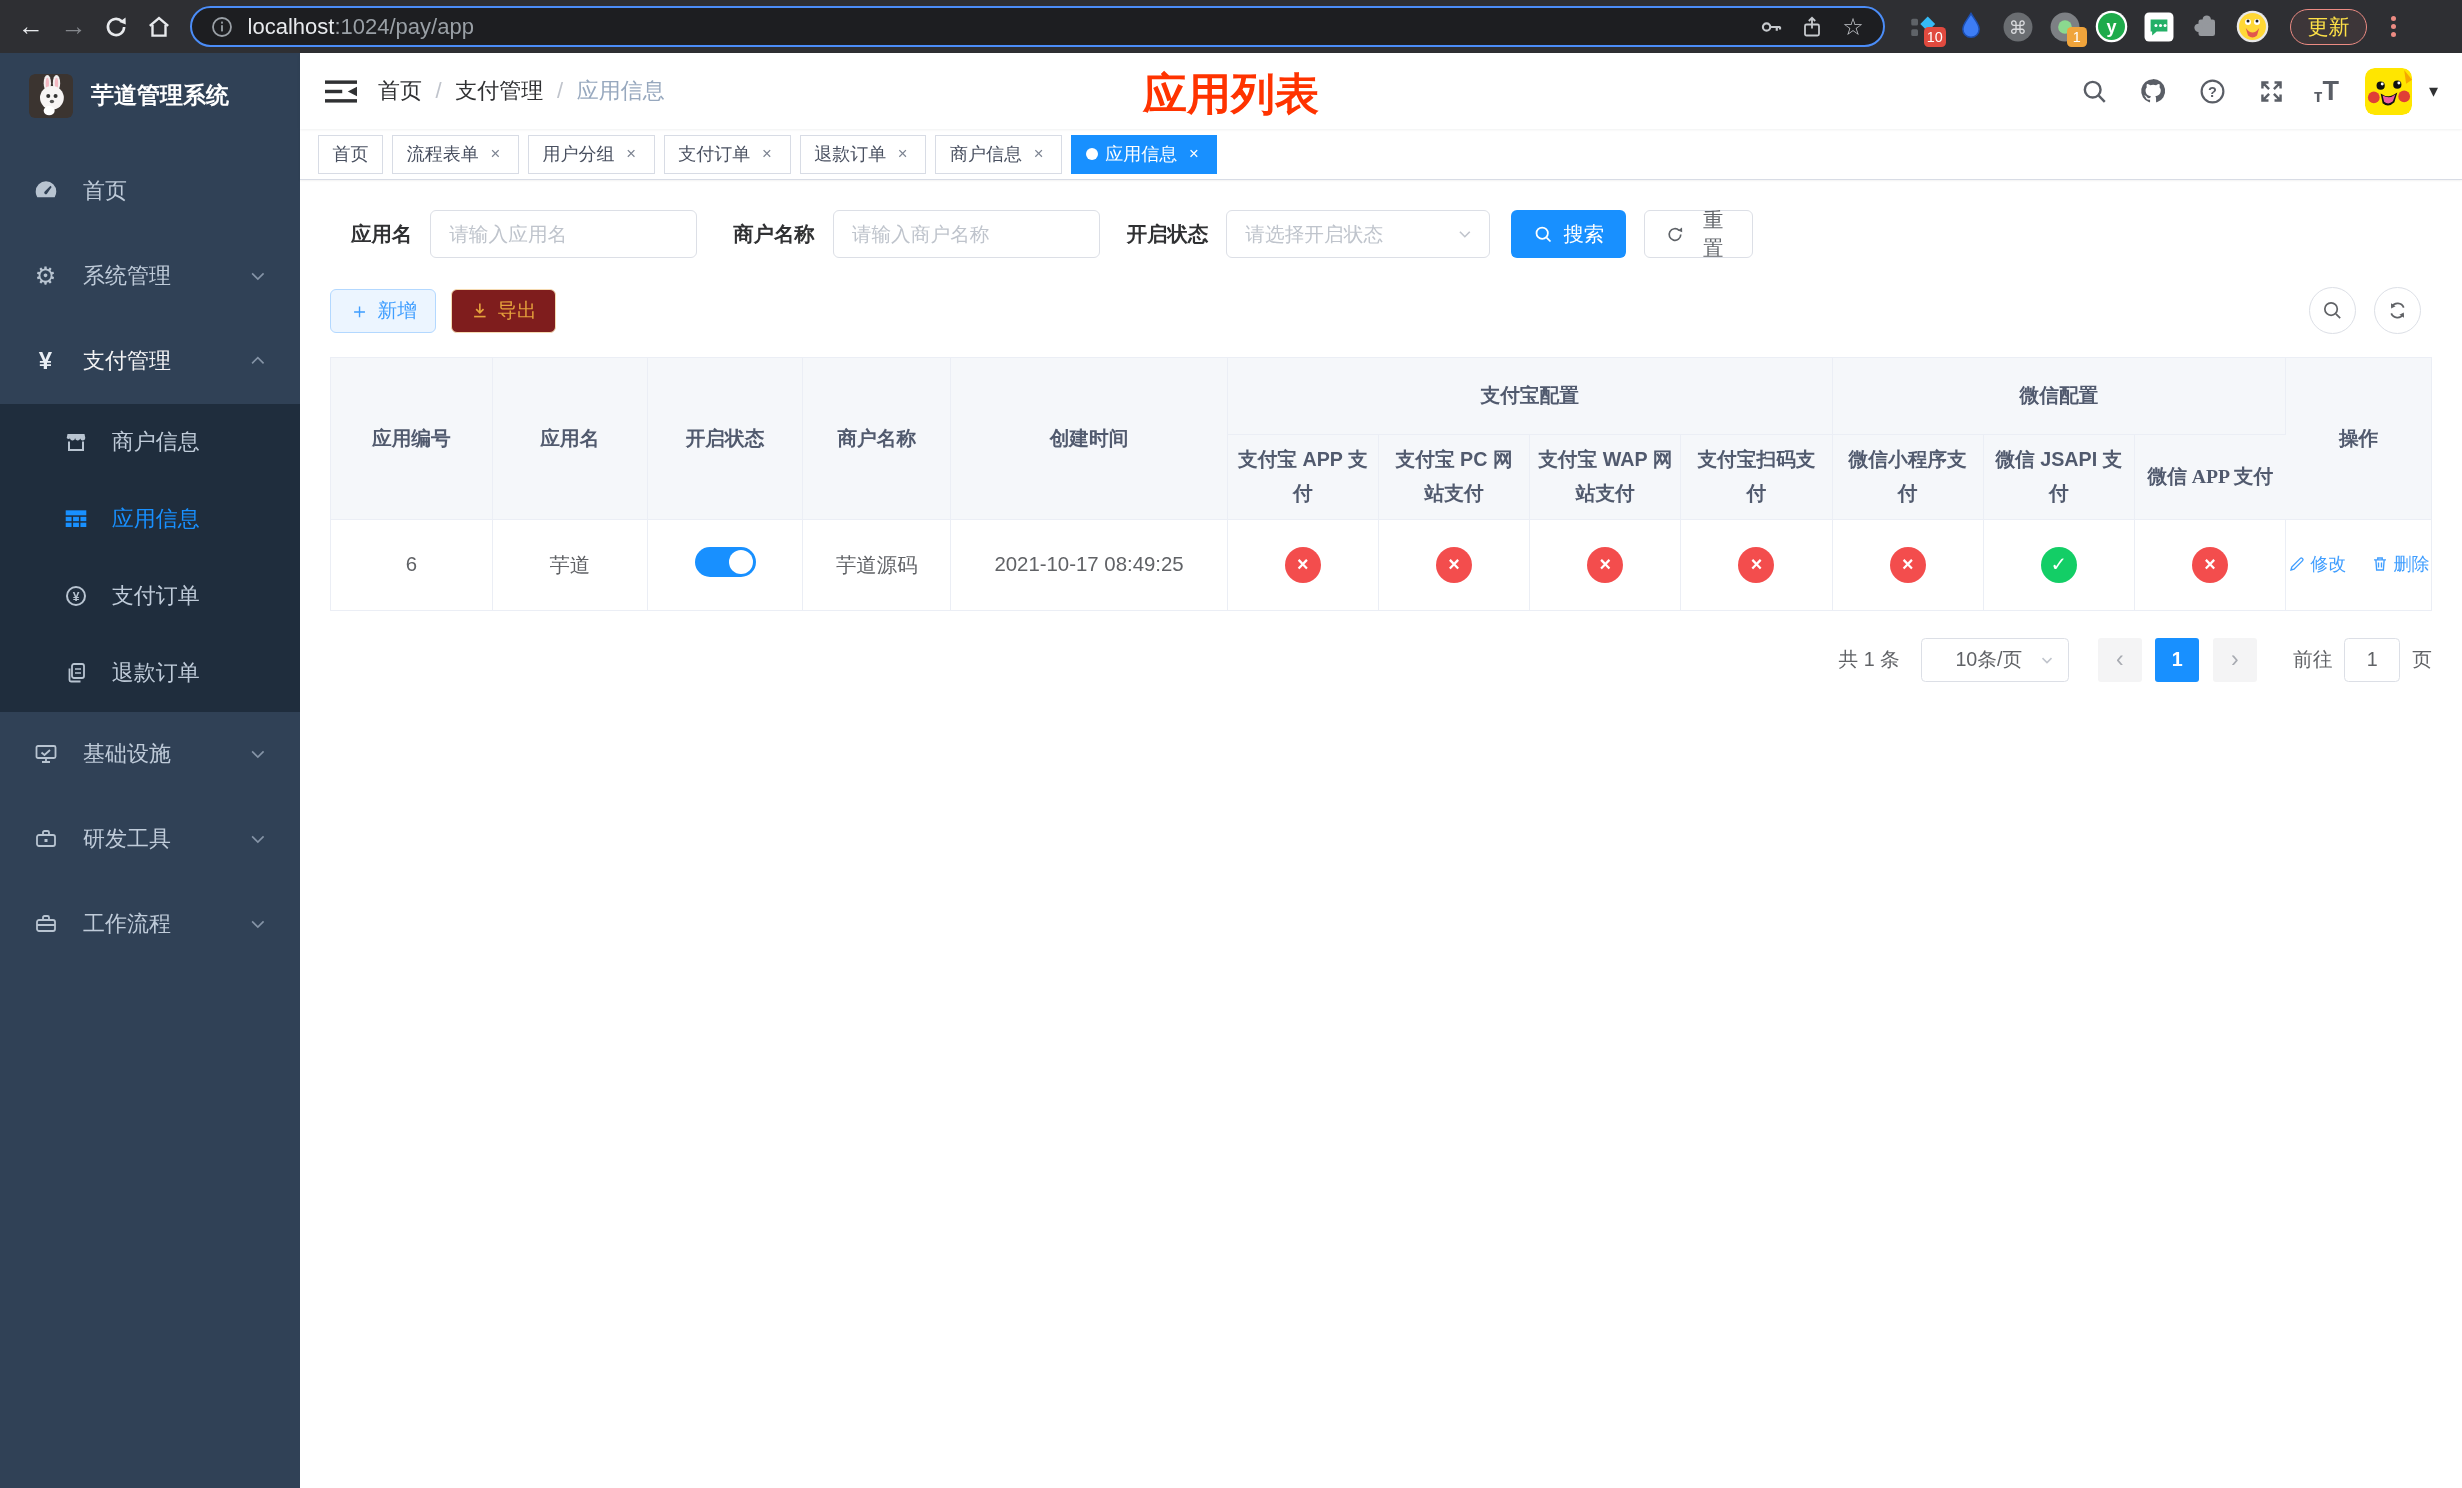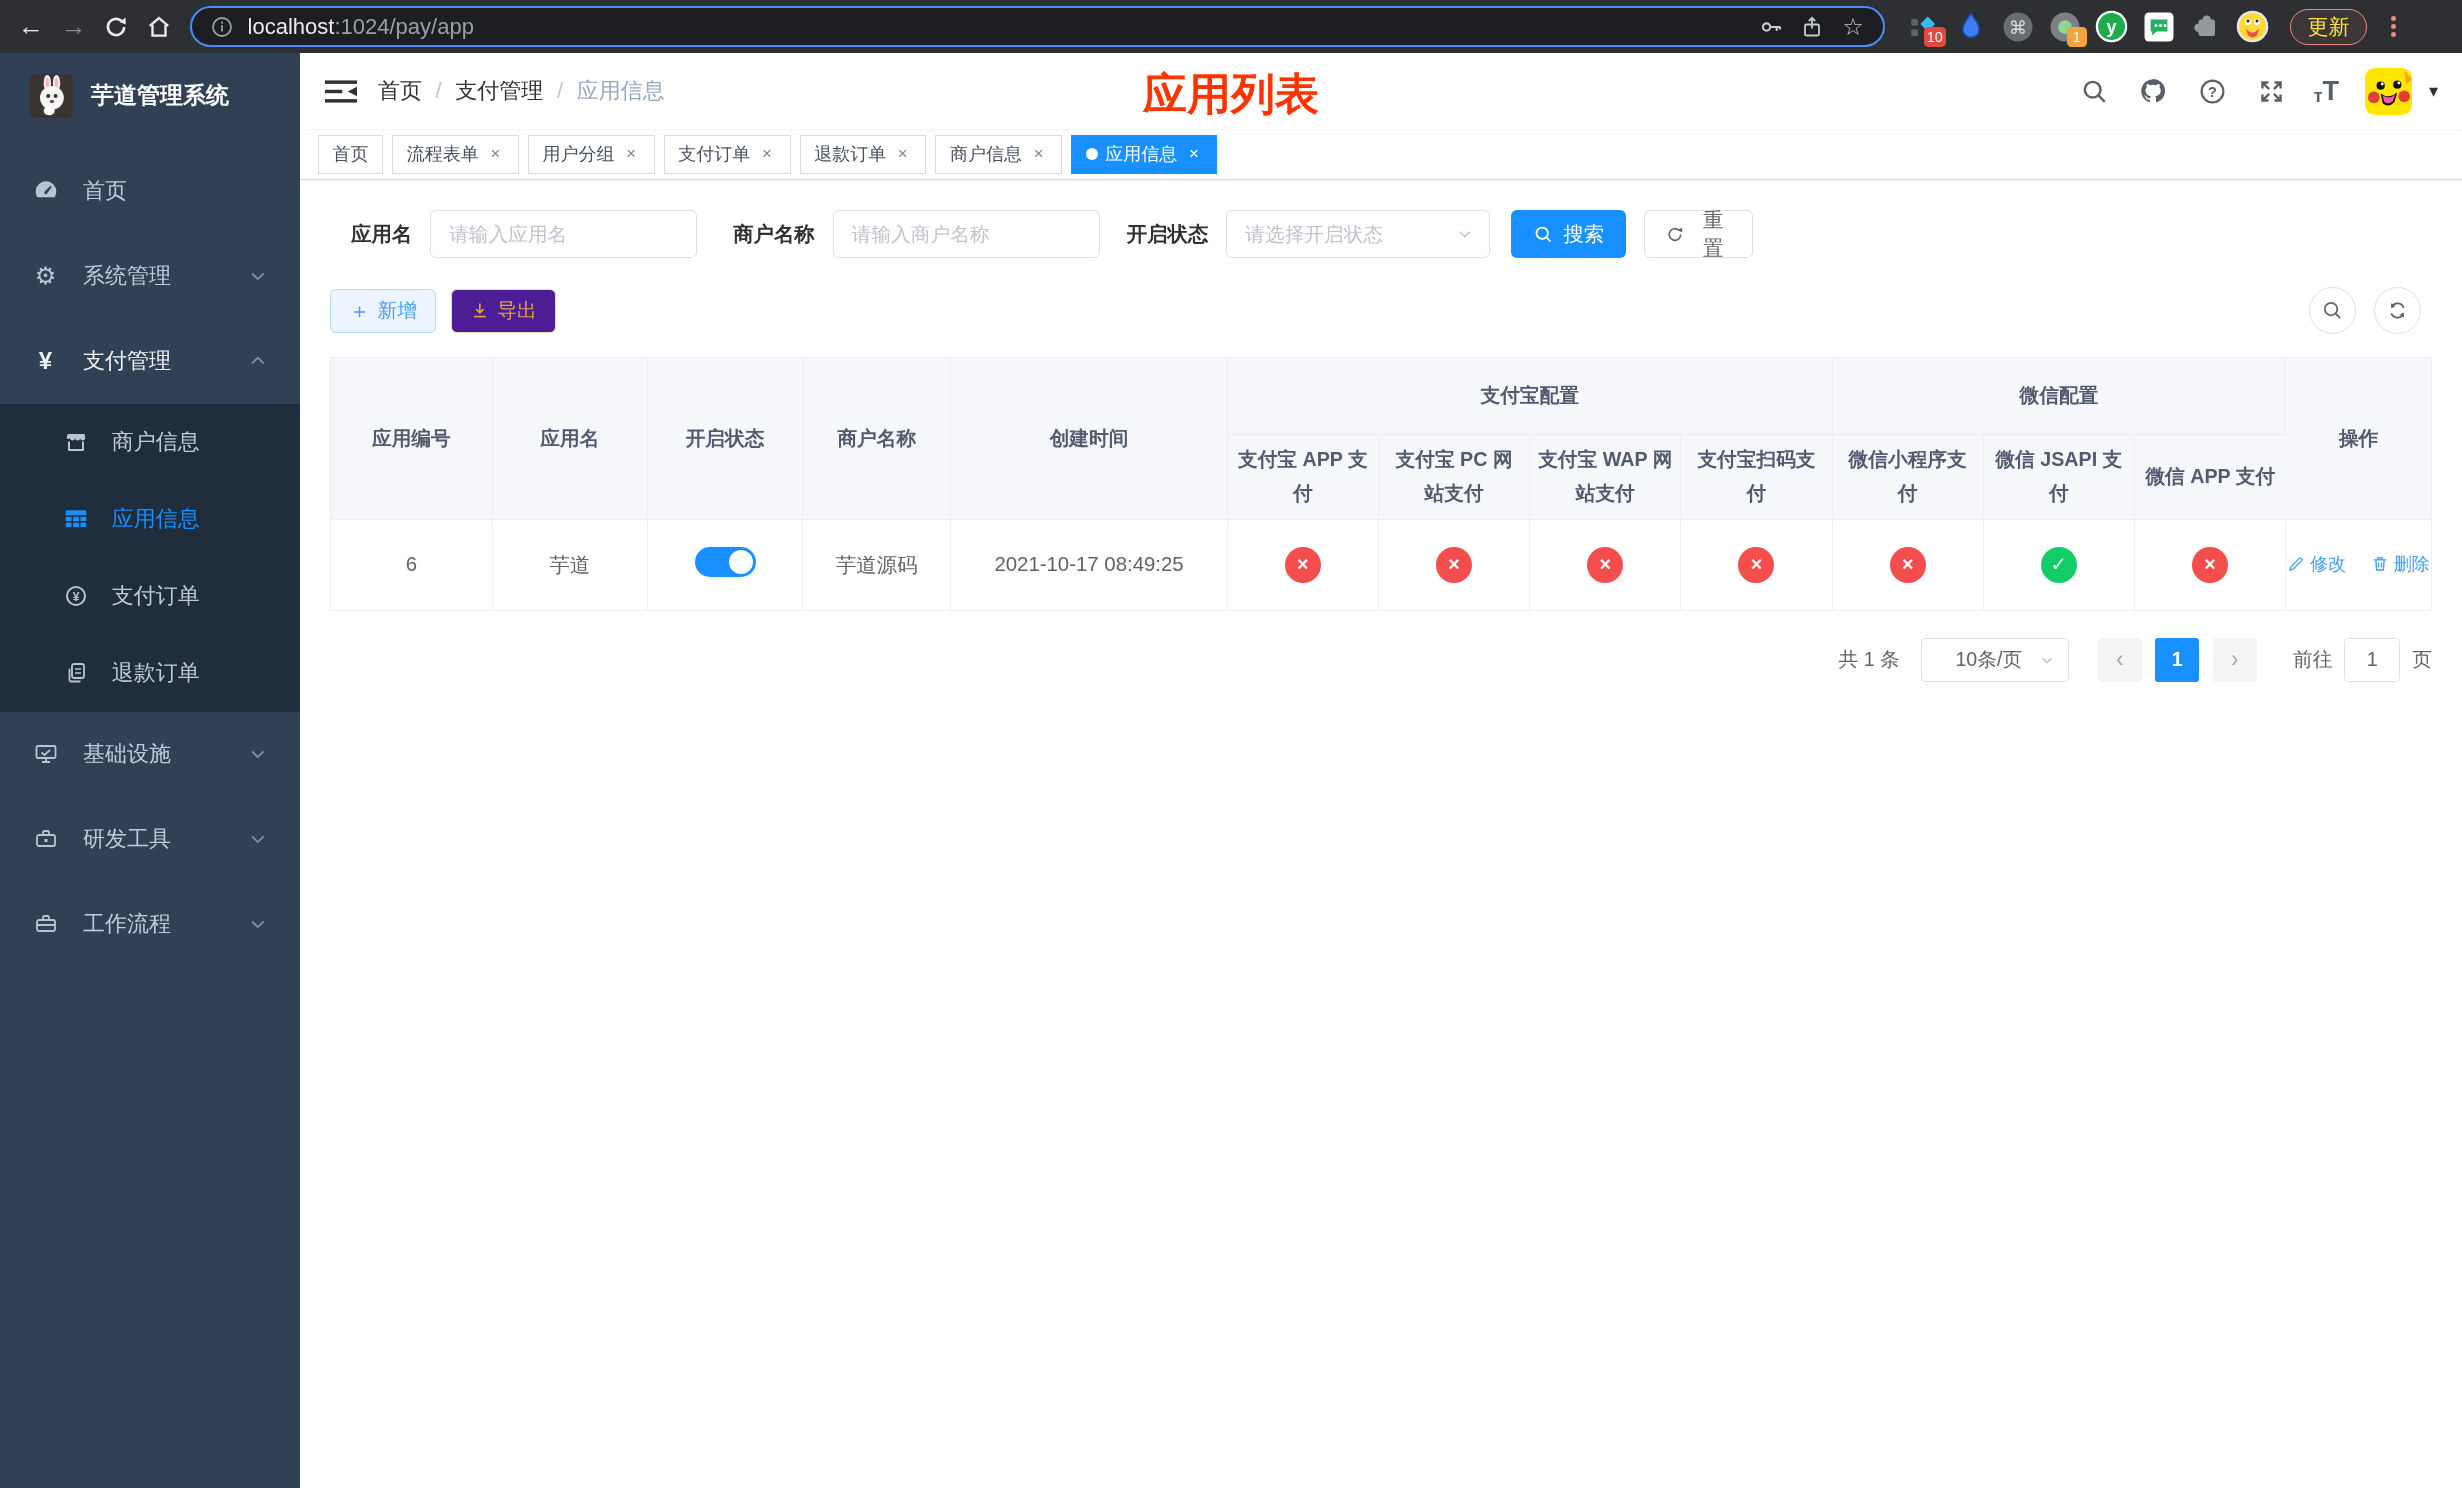--- a/index.html
+++ b/index.html
@@ -82,30 +82,30 @@
   .f-select { width:264px; height:48px; border:0.8px solid #dcdfe6; border-radius:6px; display:flex; align-items:center;
               padding:0 15px 0 18px; color:#bfc4cc; font-size:19.7px; cursor:pointer; }
   .f-select .ph { flex:1; }
   .btn { height:48px; border-radius:6px; font-size:20.4px; display:flex; align-items:center; justify-content:center;
          gap:9px; cursor:pointer; border:0.8px solid transparent; padding:0 19.7px; font-family:inherit; }
   .btn-primary { background:#1890ff; color:#fff; margin-left:21px; width:115px; }
   .btn-plainwhite { background:#fff; border-color:#dcdfe6; color:#5f6368; margin-left:18px; width:109px; }
   .toolbar-row { display:flex; align-items:center; margin-top:29px; }
   .btn-sm { height:44px; border-radius:6px; font-size:19.7px; padding:0 18px; display:flex; align-items:center; gap:7.6px; cursor:pointer; }
   .btn-add { background:#ecf5ff; border:0.8px solid #b3d8ff; color:#409eff; }
-  .btn-export { background:#4c1d95; border:0.8px solid #f5dab1; color:#e6a23c; margin-left:15px; }
+  .btn-export { background:#7f1d1d; border:0.8px solid #f5dab1; color:#e6a23c; margin-left:15px; }
   .tool-circles { margin-left:auto; display:flex; gap:18px; margin-right:10.6px; }
   .circ-btn { width:47px; height:47px; border-radius:50%; border:0.8px solid #dcdfe6; background:#fff;
               display:flex; align-items:center; justify-content:center; cursor:pointer; color:#606266; }
 
   
   .table-wrap { margin-top:23px; border:0.8px solid #ebeef5; border-bottom:none; }
   table { width:100%; border-collapse:collapse; table-layout:fixed; }
   th, td { border-right:0.8px solid #ebeef5; border-bottom:0.8px solid #ebeef5; text-align:center; vertical-align:middle; }
-  th:last-child, td:last-child { border-right:none; }
+  th:last-child, td:last-child { border-right:none;font-family:Liberation Serif, serif; }
   thead th { background:#f5f7fa; color:#515a6e; font-size:19.7px; font-weight:bold; line-height:1.7; padding:6px 7.6px; }
   tr.h1 th { height:76px; }
   tr.h2 th { height:85px; }
   tbody td { height:91px; background:#fff; color:#606266; font-size:20.4px; }
   .status-circle { width:36px; height:36px; border-radius:50%; display:inline-flex; align-items:center; justify-content:center;
                    color:#fff; font-size:19.7px; font-weight:bold; }
   .status-circle.no { background:#f34d4d; }
   .status-circle.yes { background:#13ce66; }
   .switch { width:61px; height:30px; border-radius:15px; background:#c0ccda; position:relative; display:inline-block; cursor:pointer; }
   .switch.on { background:#1890ff; }

